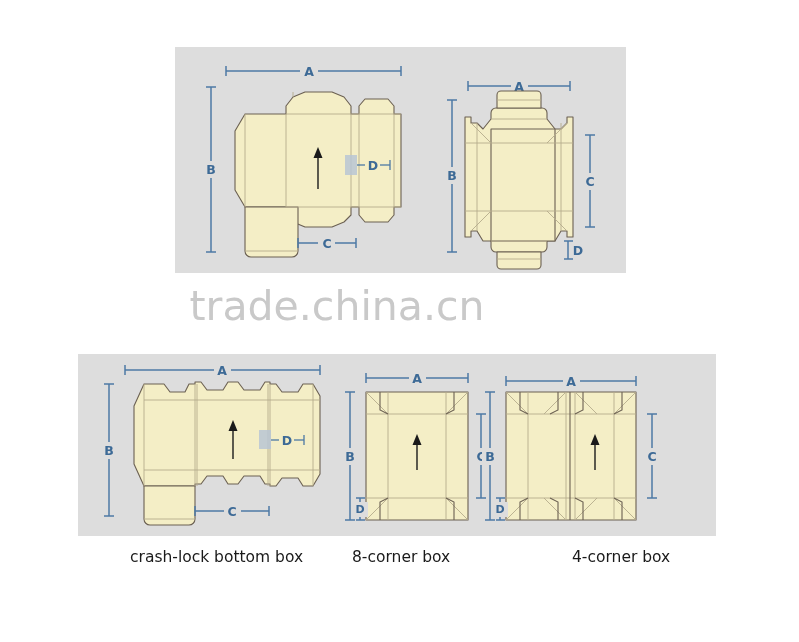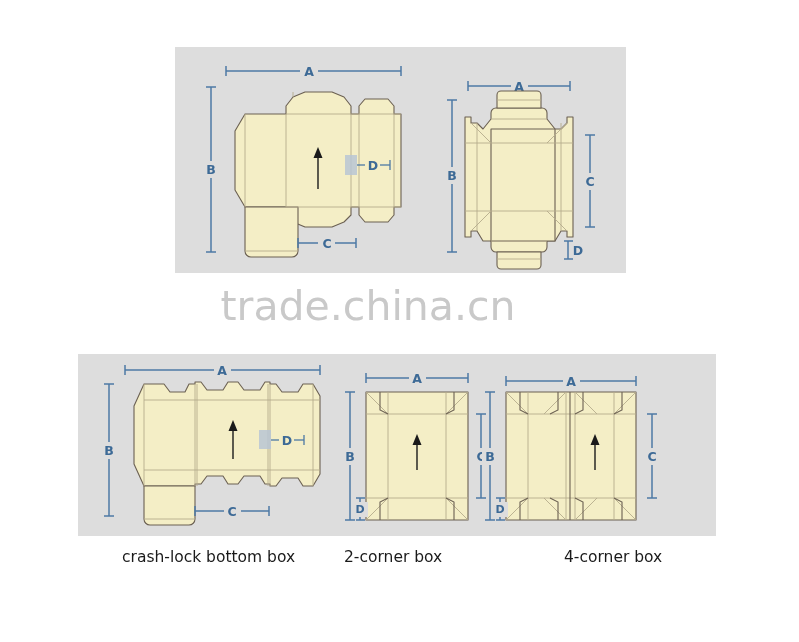--- a/index.html
+++ b/index.html
@@ -45,25 +45,24 @@
     left: 0;
     top: 281px;
     width: 674px;
     text-align: center;
     font-size: 41px;
     font-family: "DejaVu Sans", sans-serif;
     color: #c9c9c9;
     letter-spacing: 0px;
     line-height: 50px;
     user-select: none;
-    padding-left: 31px;
   }
   .caption-row {
     position: absolute;
-    left: 4px;
+    left: 12px;
     top: 548px;
     width: 669px;
     height: 26px;
   }
   .caption {
     position: absolute;
     font-size: 15.5px;
     font-family: "DejaVu Sans", sans-serif;
     color: #1a1a1a;
     white-space: nowrap;
@@ -491,17 +490,17 @@
           <text class="dimlabel-sm" x="422" y="156">D</text>
         </g>
       </g>
     </svg>
   </div>
 
   <div class="watermark">trade.china.cn</div>
 
   <div class="caption-row">
     <div class="caption" id="caption-0">crash-lock bottom box</div>
-    <div class="caption" id="caption-1">2-corner box</div>
+    <div class="caption" id="caption-1">8-corner box</div>
     <div class="caption" id="caption-2">4-corner box</div>
   </div>
 
 </div>
 
 </body></html>

